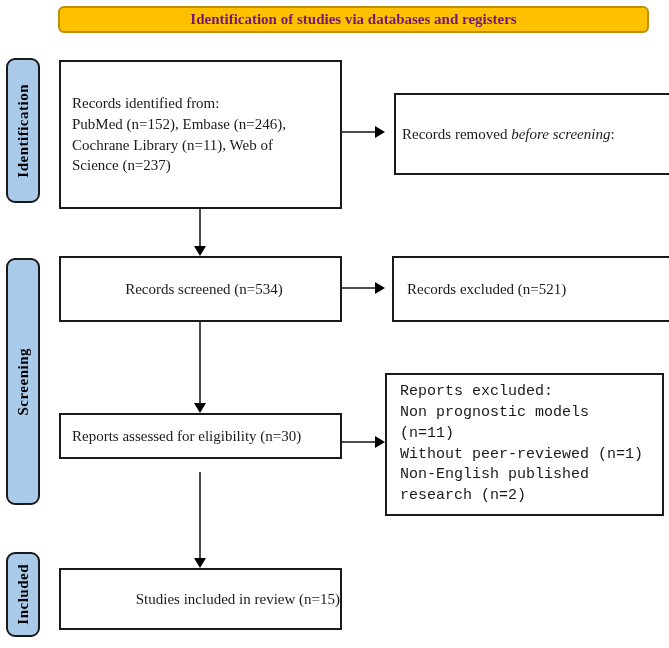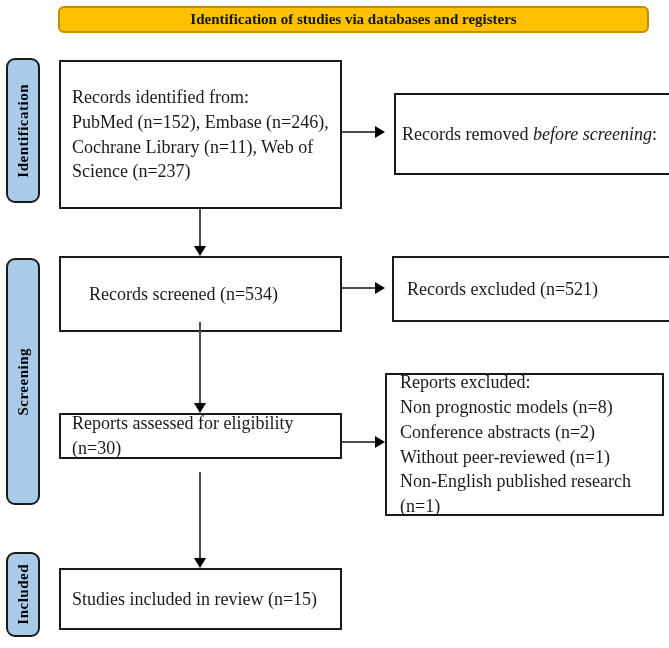--- a/index.html
+++ b/index.html
@@ -23,21 +23,21 @@
     width: 591px; height: 27px;
     background: #FFC000;
     border: 2px solid #BF8F00;
     border-radius: 6px;
     box-sizing: border-box;
     display: flex;
     align-items: center;
     justify-content: center;
     font-weight: bold;
     font-size: 15px;
-    color: #0f172a;
+    color: #701a75;
   }
   
   .stage {
     position: absolute;
     left: 6px;
     width: 34px;
     background: #A9CBE9;
     border: 2px solid #1a1a1a;
     border-radius: 9px;
     box-sizing: border-box;
@@ -59,32 +59,32 @@
   #stage-included       { top: 552px; height: 85px; }
   
   .fbox {
     position: absolute;
     background: #ffffff;
     border: 2px solid #1a1a1a;
     box-sizing: border-box;
     display: flex;
     flex-direction: column;
     justify-content: center;
-    font-size: 18px;
+    font-size: 15px;
     line-height: 1.38;
     color: #1a1a1a;
   }
   .fbox .line { white-space: pre-wrap; }
   #box-records-identified { left: 59px;  top: 60px;  width: 283px; height: 149px; padding-left: 11px; padding-right: 6px; }
   #box-records-removed    { left: 394px; top: 93px;  width: 279px; height: 82px;  padding-left: 6px; padding-right: 6px; }
-  #box-records-screened   { left: 59px;  top: 256px; width: 283px; height: 76px;  padding-left: 28px; }
+  #box-records-screened   { left: 59px;  top: 256px; width: 283px; height: 66px;  padding-left: 7px; align-items: center; }
   #box-records-excluded   { left: 385px; top: 256px; width: 279px; height: 66px;  padding-left: 13px; margin-left: 7px; }
   #box-reports-assessed   { left: 59px;  top: 413px; width: 283px; height: 46px;  padding-left: 11px; }
-  #box-reports-excluded   { left: 385px; top: 373px; width: 279px; height: 143px; padding-left: 13px; padding-right: 16px; }
-  #box-studies-included   { left: 59px;  top: 568px; width: 283px; height: 62px;  padding-left: 11px; }
+  #box-reports-excluded   { left: 385px; top: 373px; width: 279px; height: 143px; padding-left: 13px; padding-right: 16px; font-family: Liberation Mono, monospace; }
+  #box-studies-included   { left: 59px;  top: 568px; width: 283px; height: 62px;  padding-left: 11px; align-items: flex-end; }
   .italic { font-style: italic; }
   
   .vline, .hline {
     position: absolute;
     background: #4d4d4d;
   }
   .vline { width: 2px; }
   .hline { height: 2px; }
   .head-down {
     position: absolute;
@@ -154,24 +154,23 @@
   <div class="fbox" id="box-records-excluded">
     <div class="line">Records excluded (n=521)</div>
   </div>
 
   <div class="fbox" id="box-reports-assessed">
     <div class="line">Reports assessed for eligibility (n=30)</div>
   </div>
 
   <div class="fbox" id="box-reports-excluded">
     <div class="line">Reports excluded:</div>
-    <div class="line">Non prognostic models (n=8)</div>
-    <div class="line">Conference abstracts (n=2)</div>
+    <div class="line">Non prognostic models (n=11)</div>
     <div class="line">Without peer-reviewed (n=1)</div>
-    <div class="line">Non-English published research (n=1)</div>
+    <div class="line">Non-English published research (n=2)</div>
   </div>
 
   <div class="fbox" id="box-studies-included">
     <div class="line">Studies included in review (n=15)</div>
   </div>
 
   <div id="varrow1">
     <div class="vline"></div>
     <div class="head-down"></div>
   </div>

